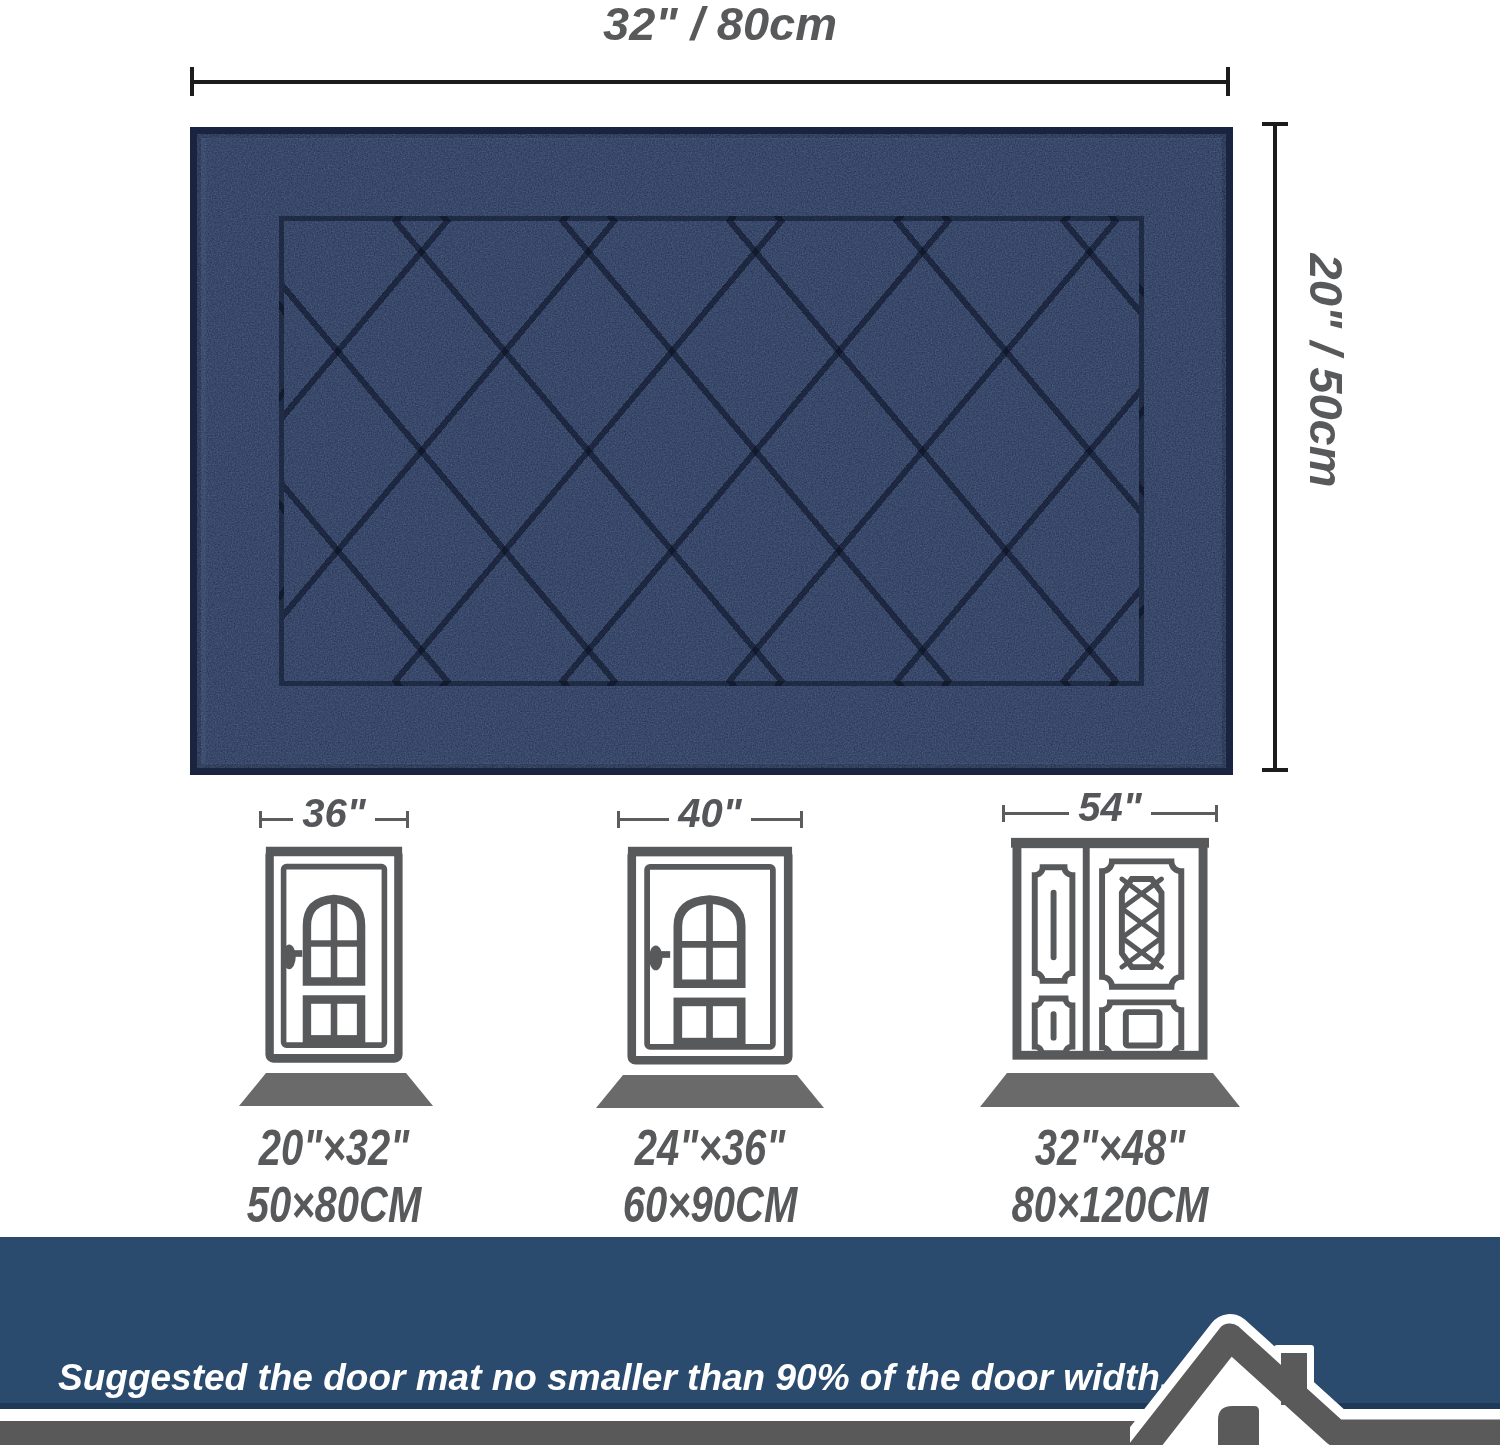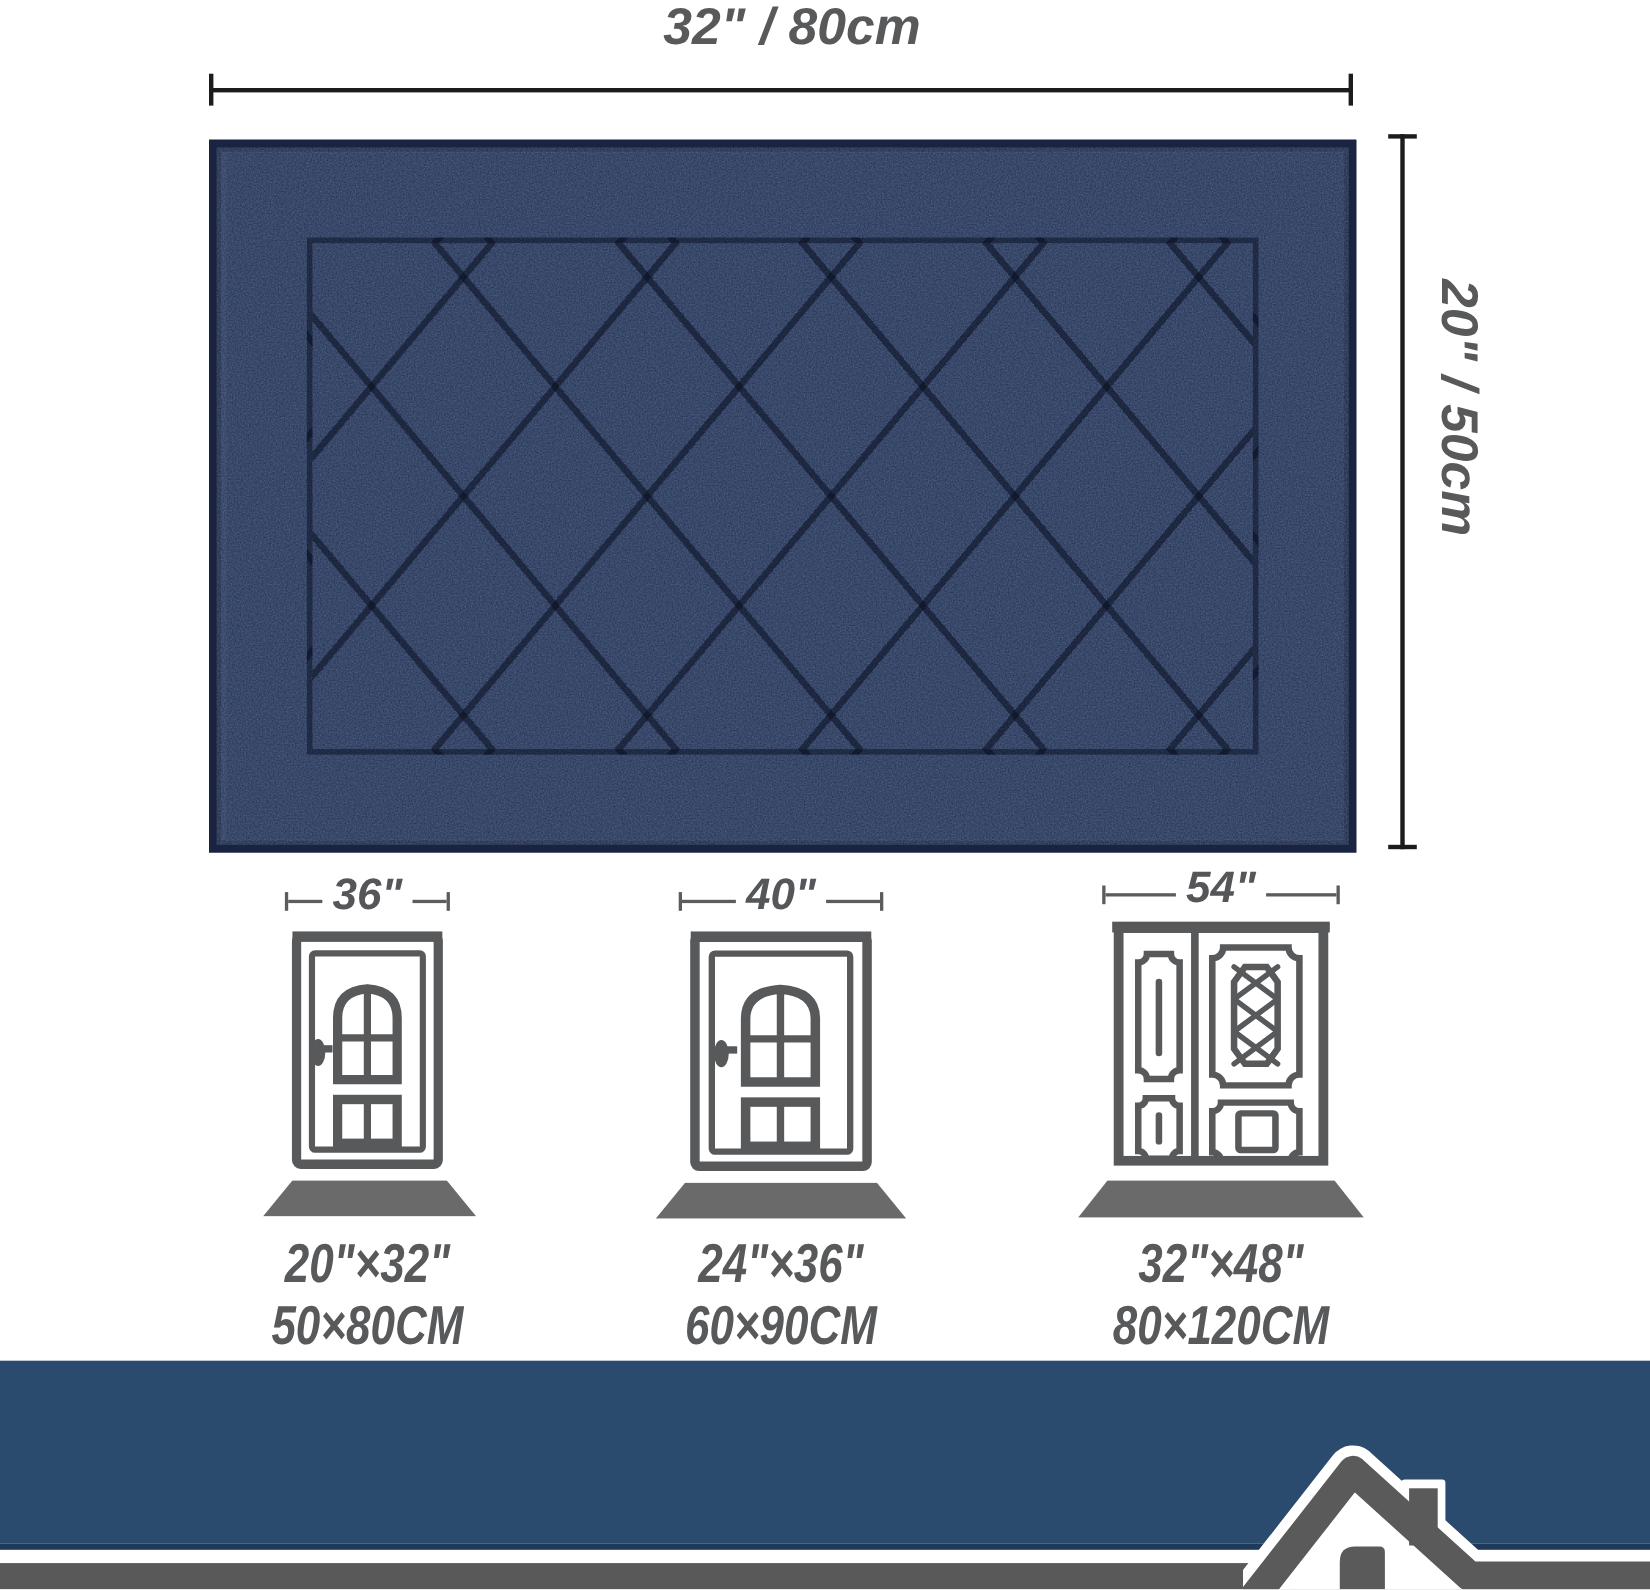--- a/index.html
+++ b/index.html
@@ -170,20 +170,21 @@
   <div class="trap" style="left:980px;top:1073px;width:260px;height:34px;"></div>
   <div class="caption" style="left:960px;top:1120px;">
     <div>32"×48"</div>
     <div>80×120CM</div>
   </div>
 
   <div class="banner"></div>
   <div class="banner-edge"></div>
   <div class="strip-white"></div>
   <div class="strip-gray"></div>
+  <div class="banner-subtitle">Suggested the door mat no smaller than 90% of the door width.</div>
 
   <svg class="house" viewBox="0 0 372 160">
     <polyline points="6,172 100,52 206,148 374,148" fill="none" stroke="#ffffff" stroke-width="46" stroke-linejoin="round"></polyline>
     <polygon points="100,68 20,170 200,160" fill="#ffffff"></polygon>
     <rect x="144" y="60" width="40" height="56" rx="3" fill="#ffffff"></rect>
     <rect x="151" y="68" width="26" height="52" fill="#5a5a5a"></rect>
     <polyline points="6,172 100,52 206,148 374,148" fill="none" stroke="#5a5a5a" stroke-width="27" stroke-linejoin="round"></polyline>
     <path d="M88,160 V135 Q88,121 102,121 H124 Q129,121 129,126 V160 Z" fill="#5a5a5a"></path>
   </svg>
 

